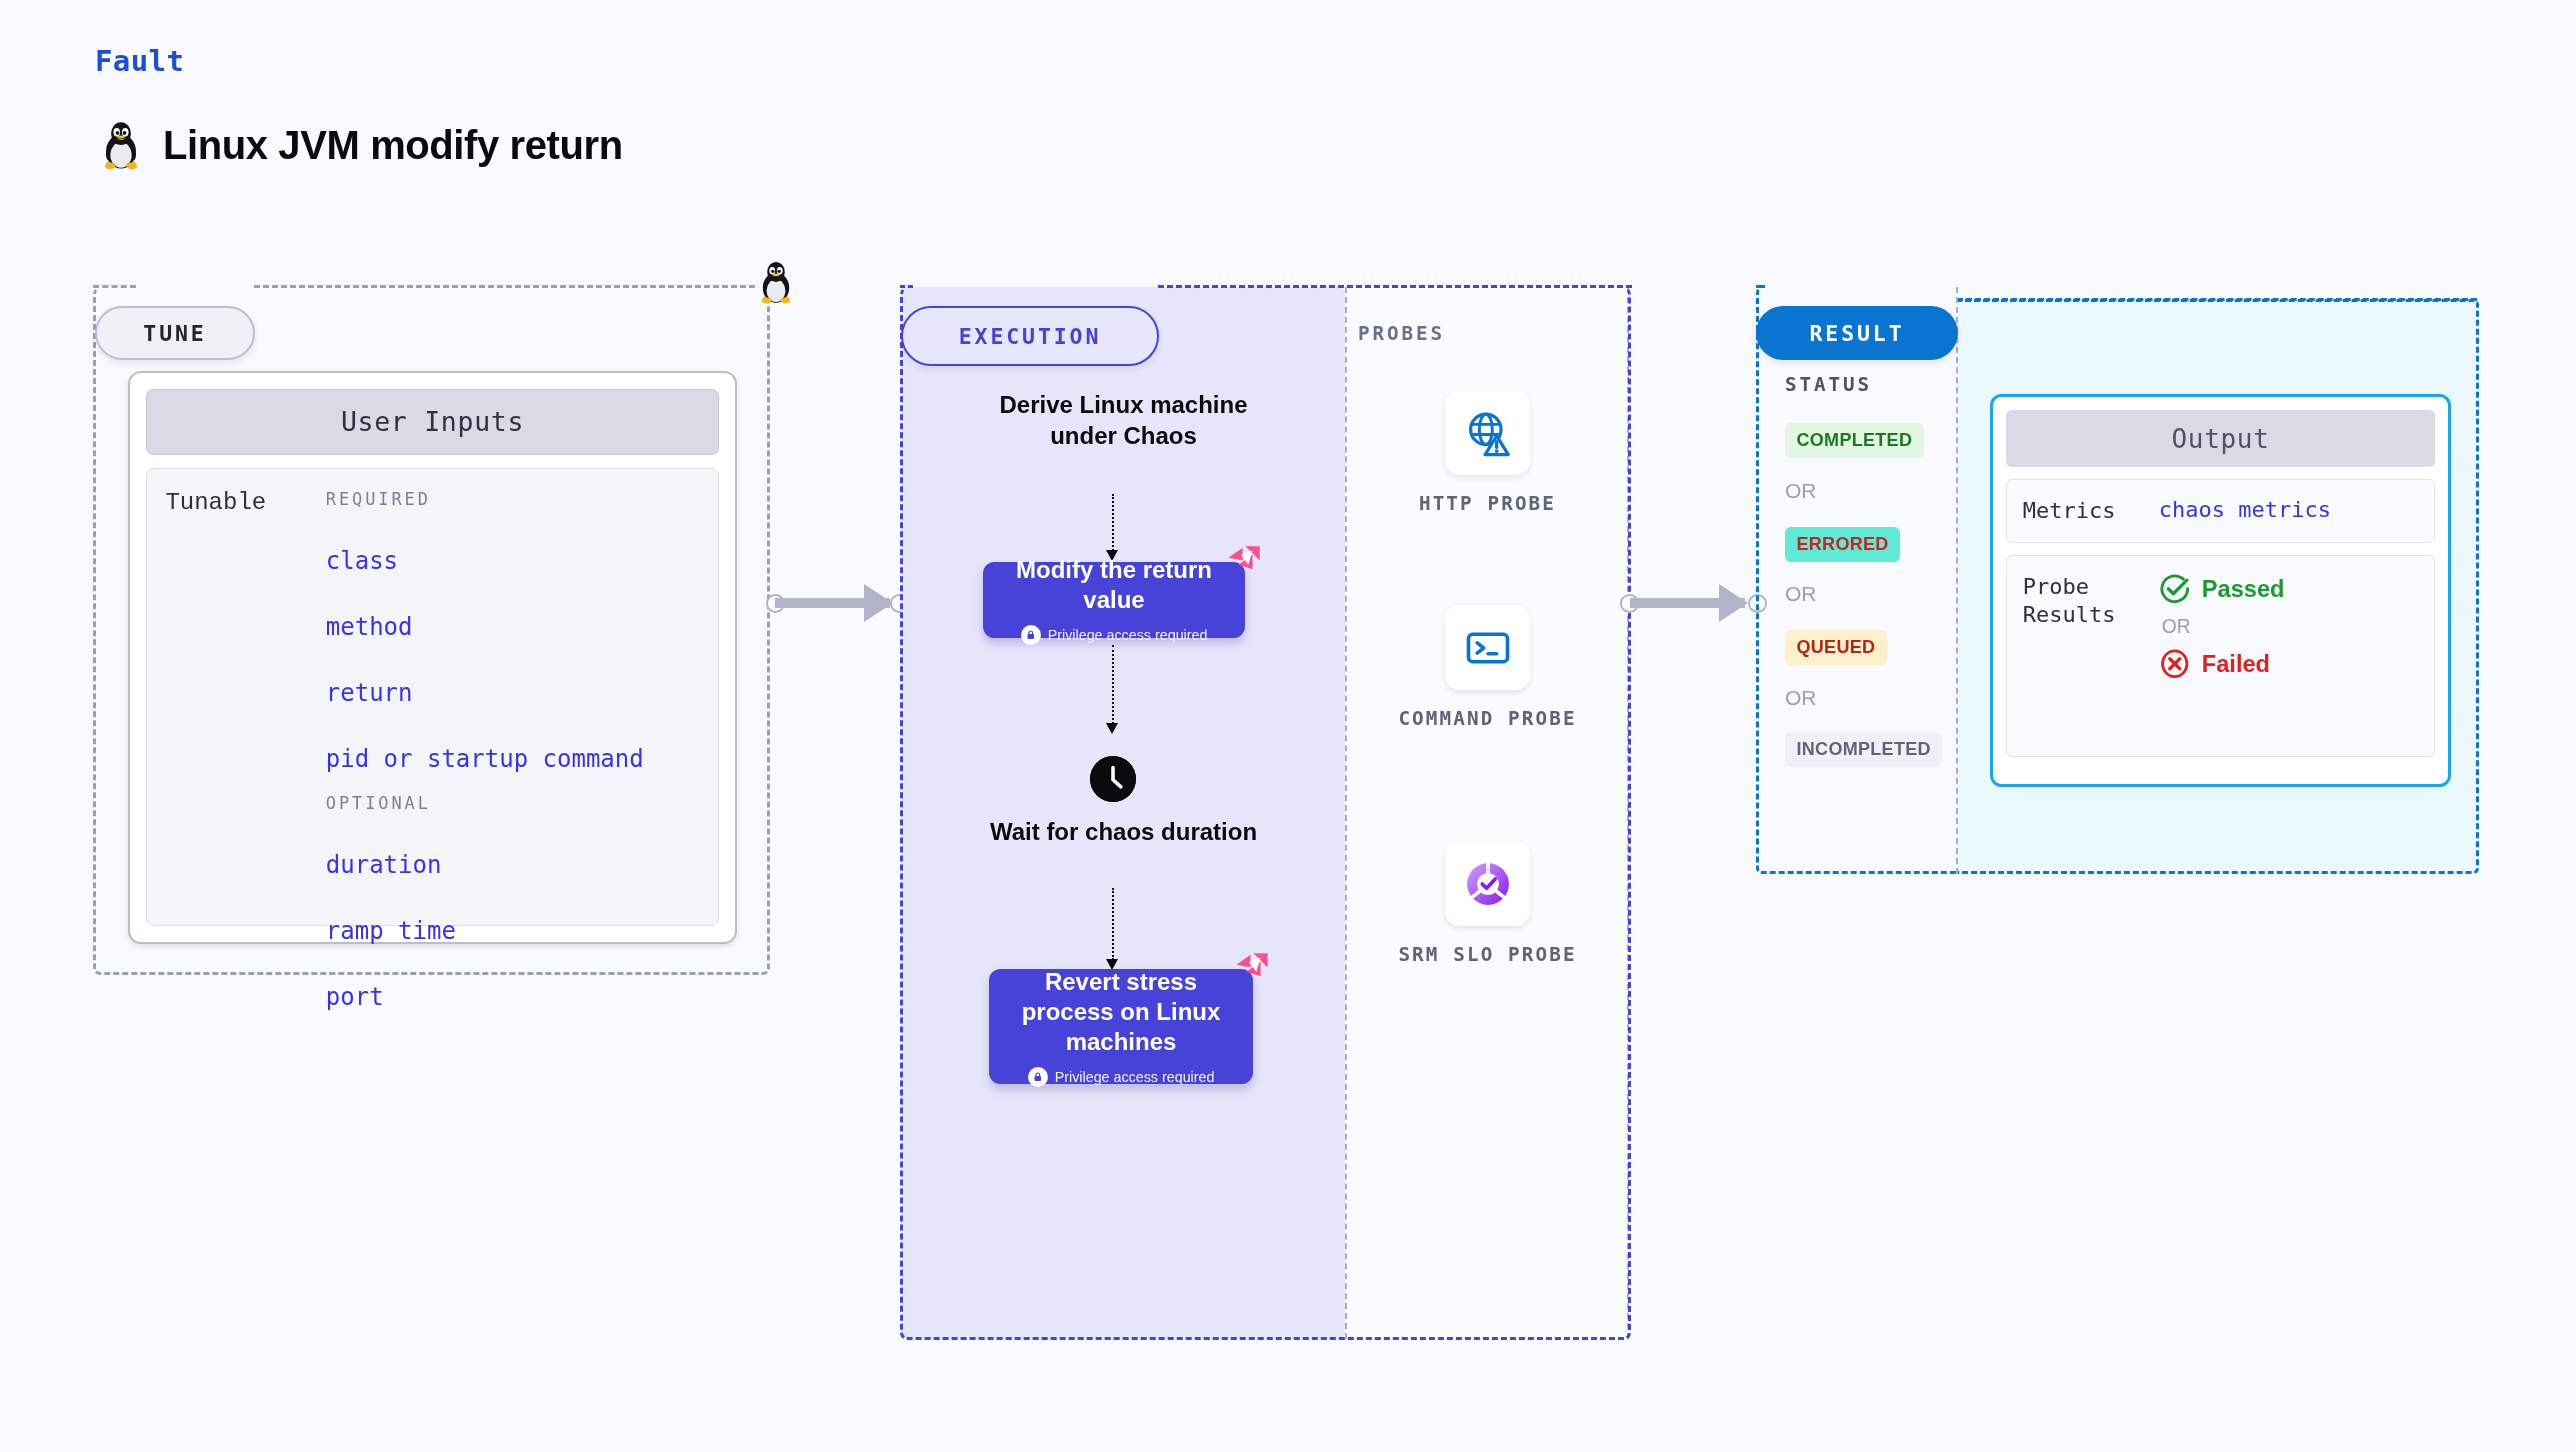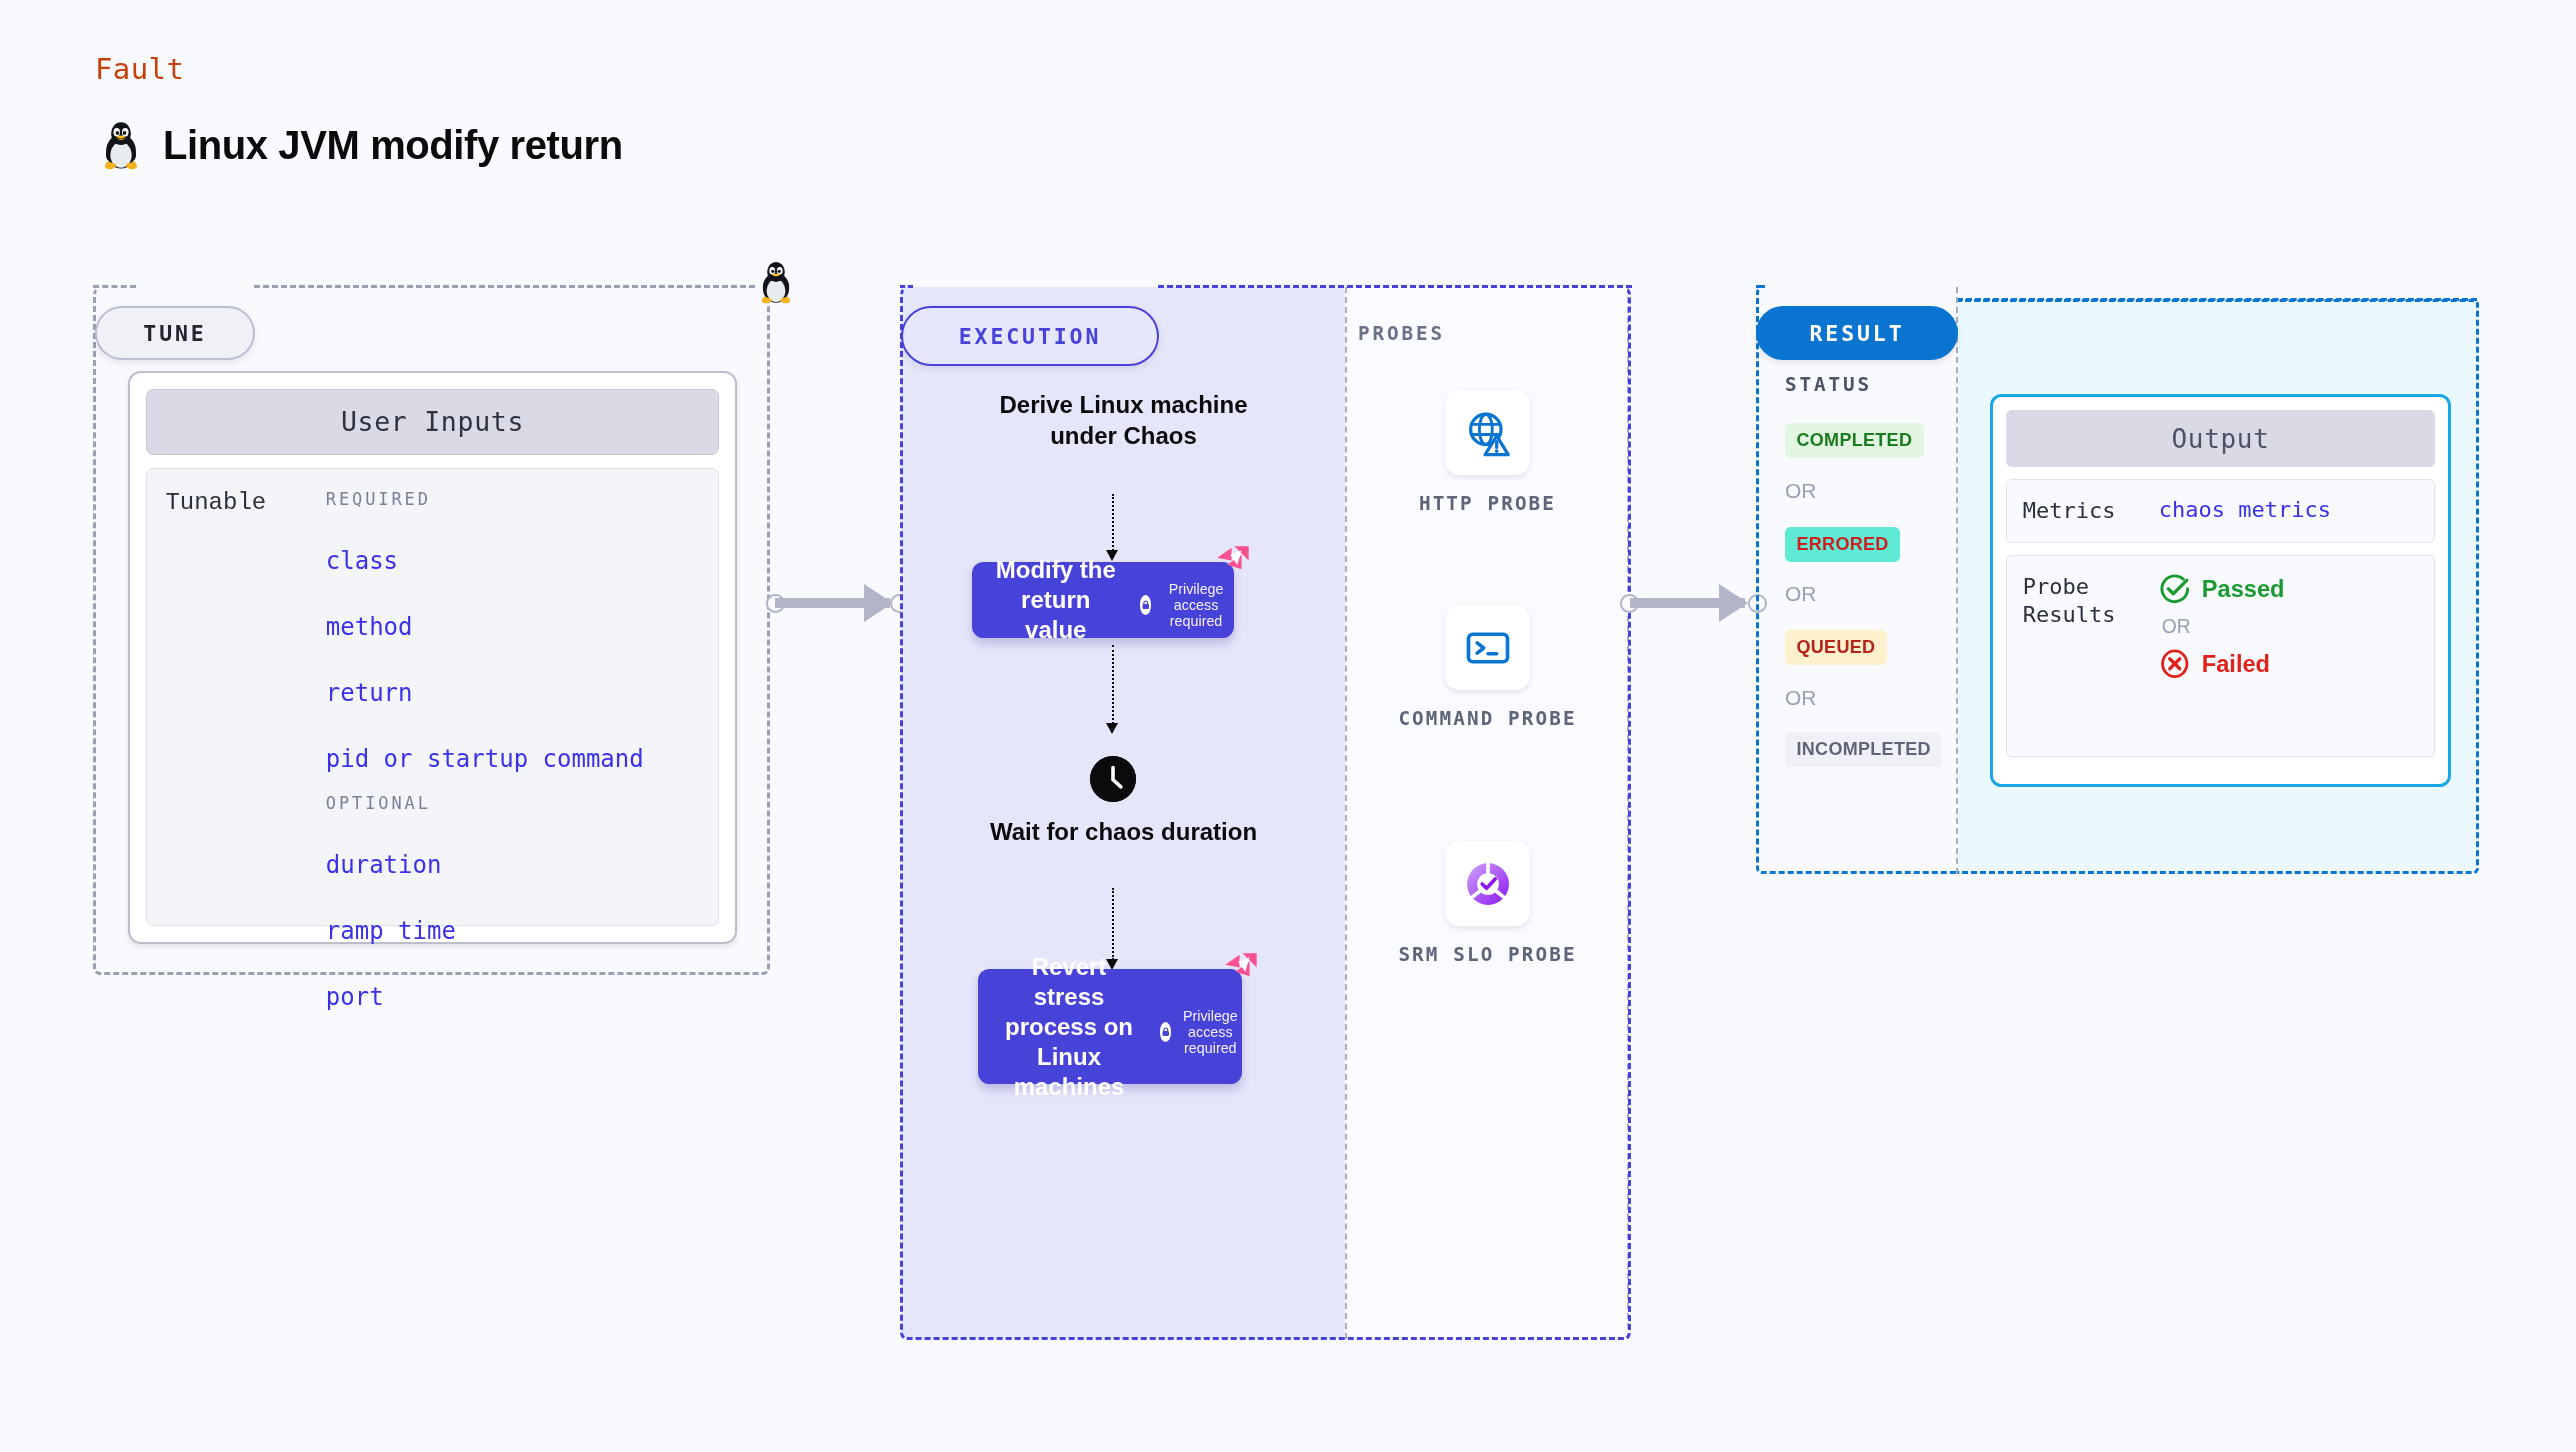--- a/index.html
+++ b/index.html
@@ -6,23 +6,23 @@
   html, body {
     width: 2576px; height: 1452px;
     background: #f9fafd;
     font-family: "Liberation Sans", sans-serif;
     overflow: hidden;
   }
   .stage { position: relative; width: 2576px; height: 1452px; }
 
   
   .fault-kicker {
-    position: absolute; left: 95px; top: 52px;
-    font-family: "DejaVu Sans Mono", monospace;
-    font-size: 29px; color: #c2410c; letter-spacing: 0.4px;
+    position: absolute; left: 95px; top: 44px;
+    font-family: "DejaVu Sans Mono", monospace;
+    font-size: 29px; color: #1d4ed8; letter-spacing: 0.4px; font-weight: bold;
   }
   .title-row {
     position: absolute; left: 99px; top: 120px;
     display: flex; align-items: center; gap: 20px;
   }
   .title-text {
     font-size: 40px; font-weight: 700; color: #0b0b0d;
     letter-spacing: -0.4px;
   }
 
@@ -159,21 +159,21 @@
 
   
   .flow-text {
     position: absolute; text-align: center;
     font-size: 24px; font-weight: 700; color: #0b0b0d; line-height: 1.28;
   }
   .chaos-card {
     position: absolute; background: #4742d8; border-radius: 11.5px;
     box-shadow: 0 5.7px 10px rgba(45,40,150,0.22);
     color: #fff; text-align: center;
-    display: flex; flex-direction: row; align-items: center; justify-content: center;
+    display: flex; flex-direction: column; align-items: center; justify-content: center; margin-left: 11px;
   }
   .chaos-card .ct {
     font-size: 24px; font-weight: 700; line-height: 1.25; padding: 0 17px;
   }
   .priv {
     margin-top: 10px; display: flex; align-items: center; gap: 7.2px;
     font-size: 14.3px; color: #f2f1ff;
   }
   .lock-dot {
     width: 20px; height: 20px; border-radius: 50%; background: #fff;

